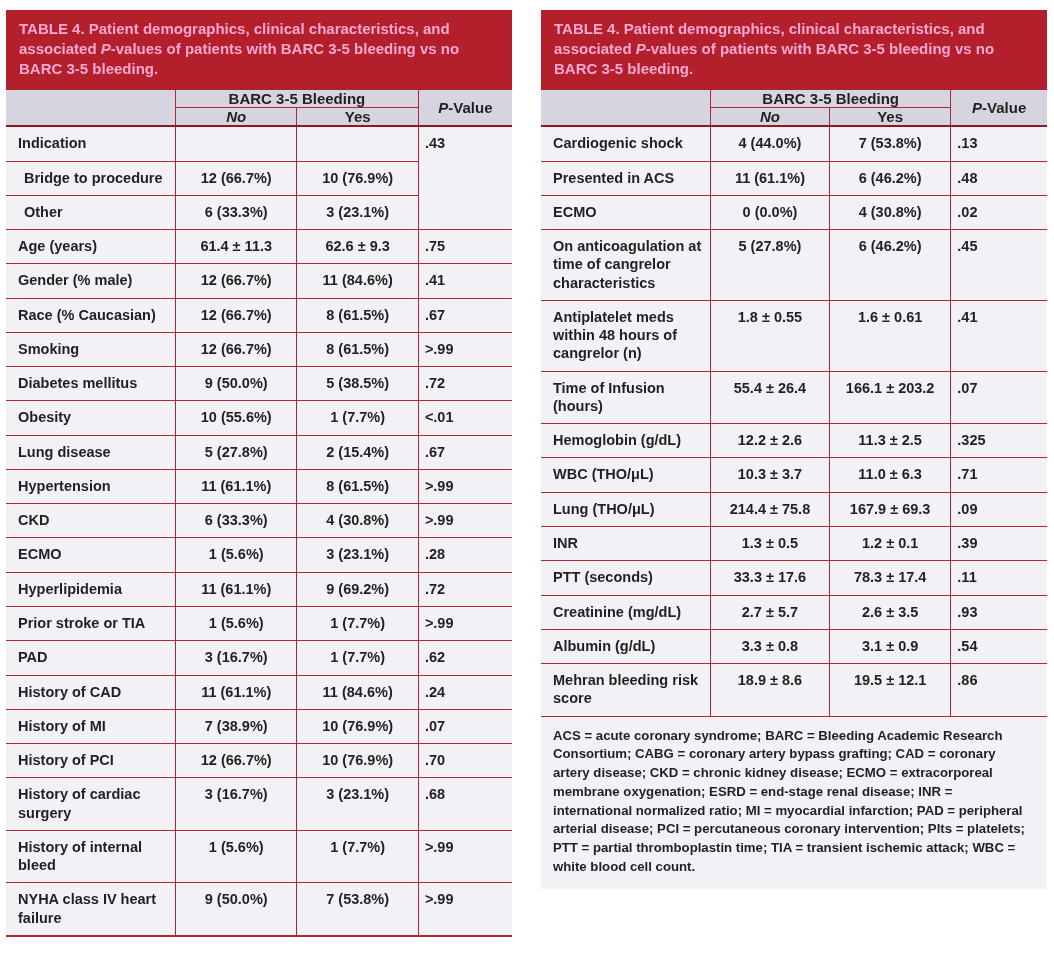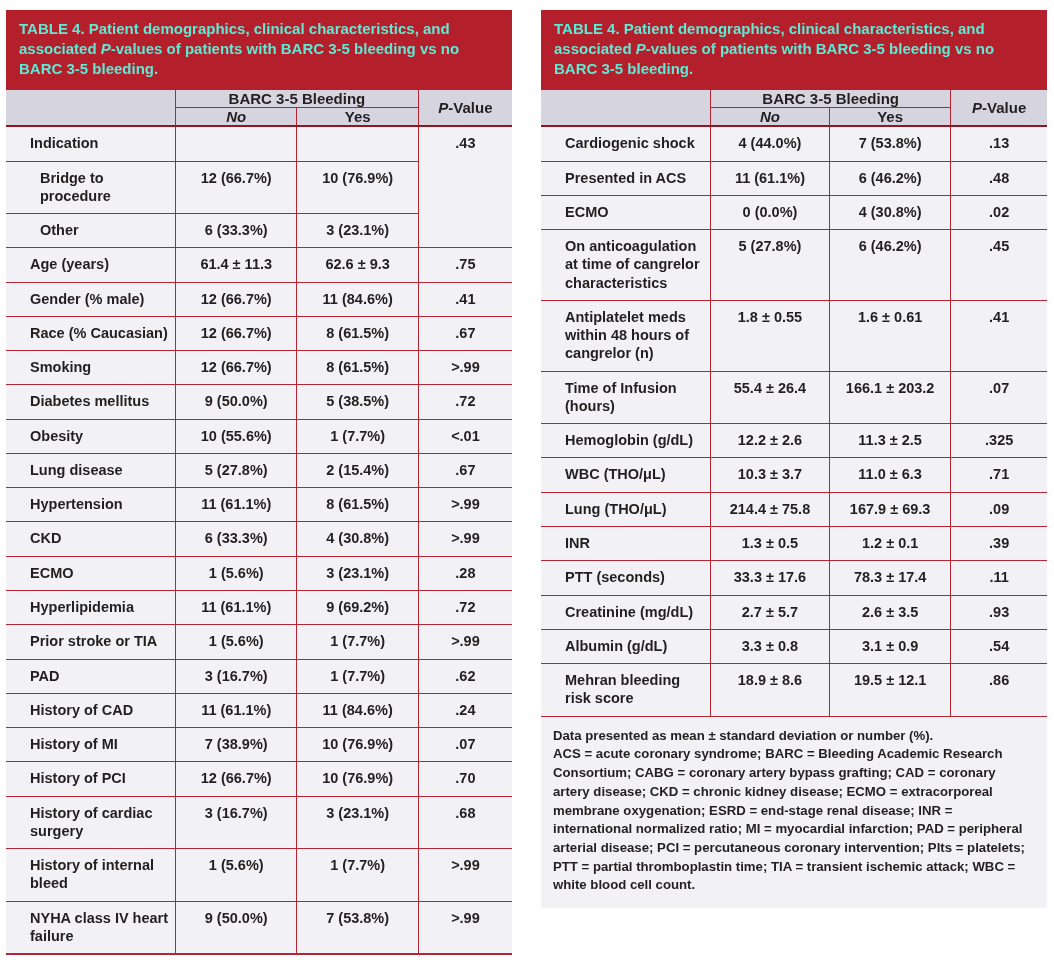--- a/index.html
+++ b/index.html
@@ -13,45 +13,45 @@
   *{box-sizing:border-box;}
   html,body{margin:0;padding:0;}
   body{
     width:1054px;height:962px;background:#ffffff;
     font-family:"Liberation Sans","DejaVu Sans",sans-serif;
     color:var(--ink);
   }
   .page{display:flex;gap:29px;padding:10px 5px 0 6px;}
   .panel{width:506px;}
   .band{
-    background:var(--band);color:#5eead4;font-weight:bold;
+    background:var(--band);color:#f9a8d4;font-weight:bold;
     font-size:15px;line-height:1.34;padding:9px 14px 11px 13px;
   }
   .band em{font-style:italic;}
   table{width:100%;border-collapse:collapse;table-layout:fixed;}
   th,td{font-weight:bold;color:var(--ink);}
   thead th{
     background:var(--headbg);font-size:15px;text-align:center;
     vertical-align:middle;padding:0 6px;
   }
   thead th em{font-style:italic;}
   th.corner{border-right:1px solid var(--line);border-bottom:2.5px solid var(--heavy);}
   th.group {border-right:1px solid var(--line);border-bottom:1px solid var(--line);}
   th.pvh   {border-bottom:2.5px solid var(--heavy);}
   th.subno {border-right:1px solid var(--line);border-bottom:2.5px solid var(--heavy);font-style:italic;}
   th.subyes{border-right:1px solid var(--line);border-bottom:2.5px solid var(--heavy);}
   tbody td{
     background:var(--bodybg);font-size:14.5px;line-height:1.26;
     border-bottom:1px solid var(--line);
     padding:7px 6px 8px;vertical-align:top;
   }
-  td.lbl{text-align:left;padding-left:24px;border-right:1px solid var(--line);}
-  td.lbl.sub{padding-left:34px;}
+  td.lbl{text-align:left;padding-left:12px;border-right:1px solid var(--line);}
+  td.lbl.sub{padding-left:18px;}
   td.val{text-align:center;border-right:1px solid var(--line);}
-  td.pv {text-align:center;}
+  td.pv {text-align:left;}
   tr.last td{border-bottom:2px solid var(--line);}
   .footnote{
     background:var(--bodybg);padding:10px 13px 13px 12px;
     font-size:13.2px;font-weight:bold;line-height:1.42;
   }
   .footnote p{margin:0;}
 </style>
 </head>
 <body>
 
@@ -317,18 +317,17 @@
           </tr>
         <tr>
             <td class="lbl">Mehran bleeding risk score</td>
             <td class="val">18.9 ± 8.6</td>
             <td class="val">19.5 ± 12.1</td>
             <td class="pv">.86</td>
           </tr>
       </tbody>
     </table>
     <div class="footnote">
-      <p>Data presented as mean ± standard deviation or number (%).</p>
       <p>ACS = acute coronary syndrome; BARC = Bleeding Academic Research Consortium; CABG = coronary artery bypass grafting; CAD = coronary artery disease; CKD = chronic kidney disease; ECMO = extracorporeal membrane oxygenation; ESRD = end-stage renal disease; INR = international normalized ratio; MI = myocardial infarction; PAD = peripheral arterial disease; PCI = percutaneous coronary intervention; Plts = platelets; PTT = partial thromboplastin time; TIA = transient ischemic attack; WBC = white blood cell count.</p>
     </div>
   </section>
 
 </div>
 
 </body></html>

